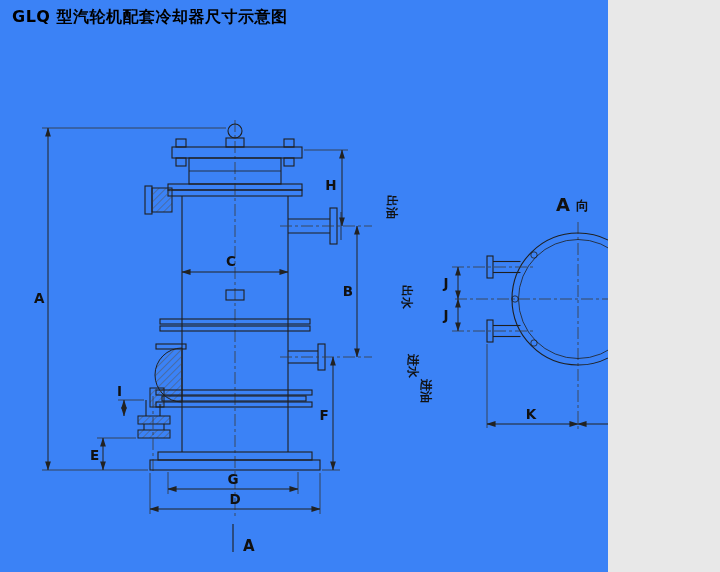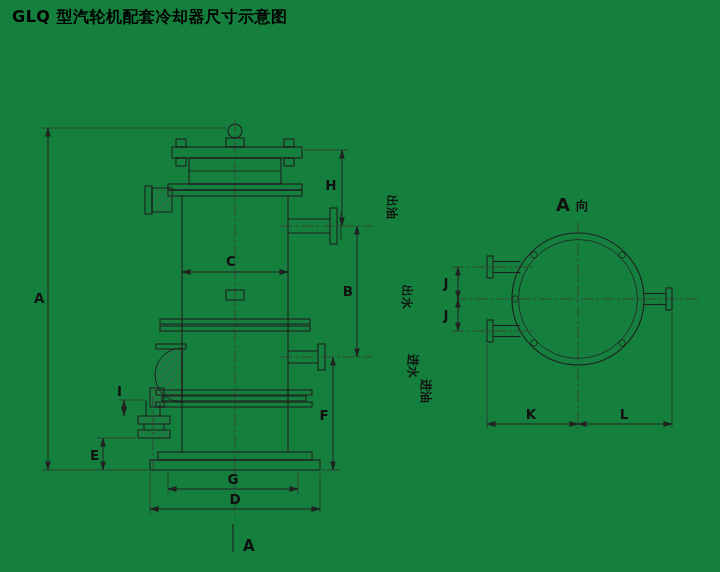--- a/index.html
+++ b/index.html
@@ -1,17 +1,17 @@
 <!DOCTYPE html>
 <html><head>
 <meta charset="utf-8">
 <style>
   html,body{margin:0;padding:0;}
   body{background:#e8e8e8;font-family:"DejaVu Sans",sans-serif;}
-  .page{width:720px;height:572px;background:#15803d;position:relative;overflow:hidden;}
+  .page{width:608px;height:572px;background:#3b82f6;position:relative;overflow:hidden;}
   svg{display:block;}
   .ol{stroke:#1f1f1f;stroke-width:1.1;fill:none;}
   .thin{stroke:#1f1f1f;stroke-width:0.8;fill:none;}
   .cl{stroke:#3a3a3a;stroke-width:0.8;fill:none;stroke-dasharray:12 3 3 3;}
   .dim{stroke:#222;stroke-width:1;fill:none;}
   .ext{stroke:#333;stroke-width:0.8;fill:none;}
   .hatched{fill:url(#hatch);stroke:#1f1f1f;stroke-width:1;}
   text.title-text{font:700 16px "DejaVu Sans",sans-serif;fill:#000;letter-spacing:0.5px;}
   text.dimlbl{font:600 13.5px "DejaVu Sans",sans-serif;fill:#111;}
   text.cjk{font:700 12px "DejaVu Sans",sans-serif;fill:#111;}

